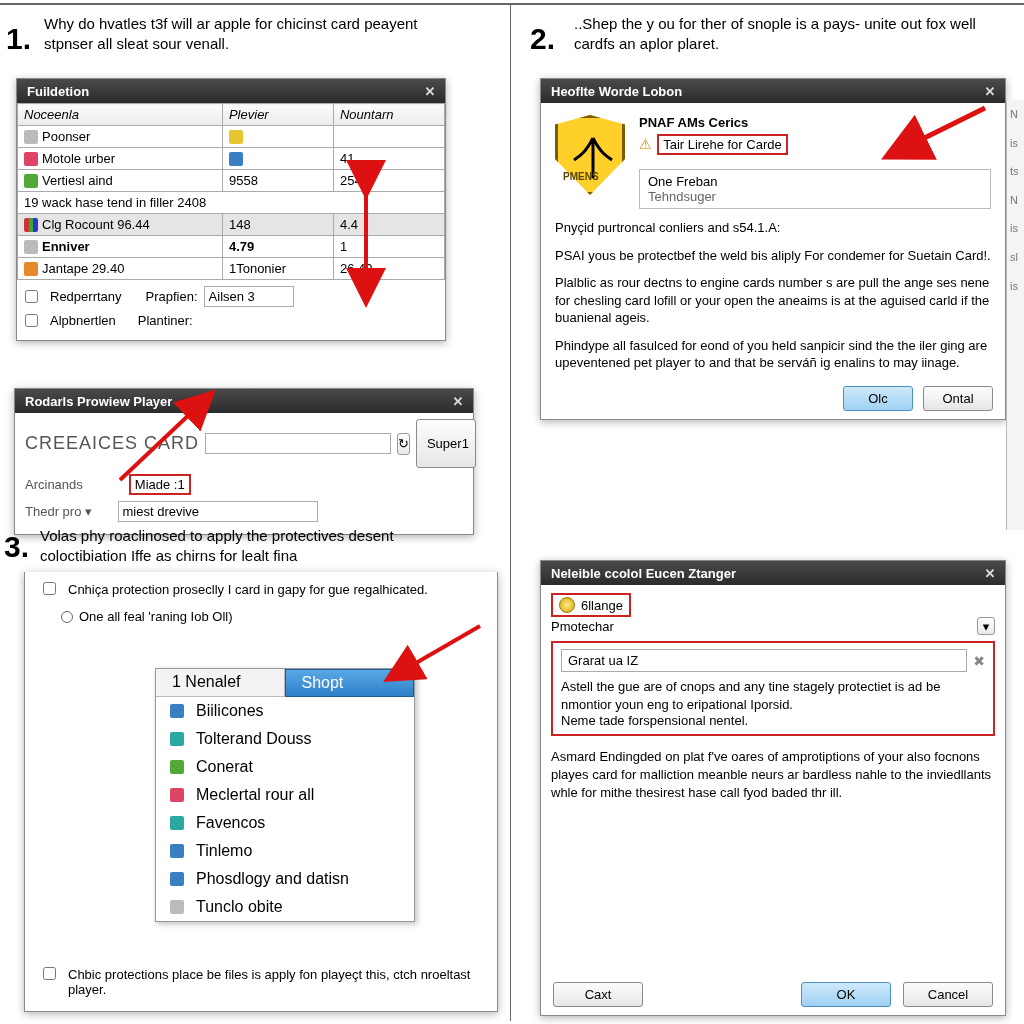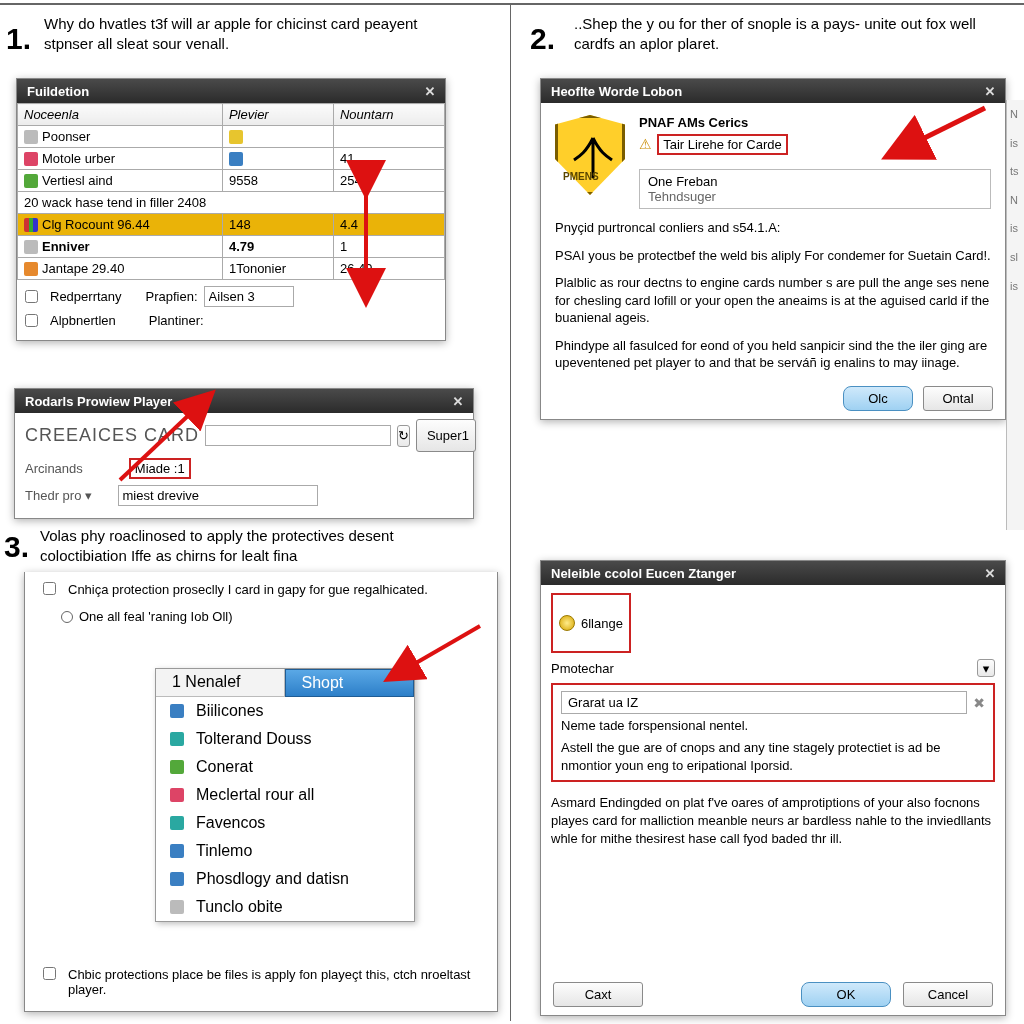--- a/index.html
+++ b/index.html
@@ -44,36 +44,35 @@
     border-radius: 3px;
     padding: 4px 12px;
     font-size: 13px;
     cursor: pointer;
     min-width: 70px;
     text-align:center;
   }
   .btn.primary {
     background: linear-gradient(#cfe9fb,#9fd1f2);
     border-color:#4a90c2;
-    border-radius:8px;
-  }
-  .btn.sm { padding: 8px 10px; min-width: 60px; }
+  }
+  .btn.sm { padding: 16px 10px; min-width: 60px; }
 
   
   .tbl { border-collapse: collapse; width: 100%; }
   .tbl th, .tbl td {
     border: 1px solid #aaa;
     padding: 2px 6px;
     height: 22px;
     text-align: left;
     font-size: 13px;
     background:#fff;
   }
   .tbl th { background: linear-gradient(#fbfbfb,#ececec); font-weight:normal;font-style:italic; }
-  .tbl .sel td { background:#eab308; }
+  .tbl .sel td { background:#e5e5e5; }
   .mini-icon {
     display:inline-block; width:14px; height:14px; vertical-align:middle; margin-right:4px; border-radius:2px;
   }
   .mi-grey{background:#bbb;} .mi-green{background:#53a83a;} .mi-pink{background:#d46;}
   .mi-blue{background:#3a7fc2;} .mi-teal{background:#2aa8a1;} .mi-orange{background:#e6892d;} .mi-bar{background:linear-gradient(90deg,#c33 33%,#3a3 33% 66%,#33c 66%);}
   .mi-yellow{background:#e7c52e;}
 
   
   .pv-body{padding:6px 10px;}
   .pv-title{font-size:18px; text-align:center; letter-spacing:1px; color:#555; margin:4px 0 6px;}
@@ -157,21 +156,21 @@
       <td><span class="mini-icon mi-pink"></span><span>Motole urber</span></td>
       <td><span class="mini-icon mi-blue"></span></td>
       <td>41</td>
     </tr>
     <tr>
       <td><span class="mini-icon mi-green"></span><span>Vertiesl aind</span></td>
       <td>9558</td>
       <td>2544</td>
     </tr>
     <tr>
-          <td colspan="3">20 wack hase tend in filler 2408</td>
+          <td colspan="3">19 wack hase tend in filler 2408</td>
         </tr>
     <tr class="sel">
       <td><span class="mini-icon mi-bar"></span><span>Clg Rocount   96.44</span></td>
       <td>148</td>
       <td>4.4</td>
     </tr>
     <tr>
       <td><span class="mini-icon mi-grey"></span><b>Enniver</b></td>
       <td><b>4.79</b></td>
       <td>1</td>
@@ -186,21 +185,21 @@
   <div style="padding:6px 8px;">
     <div class="pv-row">
       <input type="checkbox" class="chk" style="">
       <span>Redperrtany</span>
       <span style="margin-left:18px;">Prapfien:</span>
       <input class="pv-input" style="width: 90px;" value="Ailsen 3">
     </div>
     <div class="pv-row">
       <input type="checkbox" class="chk" style="">
       <span>Alpbnertlen</span>
-      <span style="margin-left:27px;">Plantiner:</span>
+      <span style="margin-left:16px;">Plantiner:</span>
     </div>
   </div>
 </div>
 
 <div class="dialog" style="left:14px; top:388px; width:460px;">
   <div class="titlebar">
     <span>Rodarls Prowiew Player</span>
     <span class="close-x">✕</span>
   </div>
   <div class="pv-body">
@@ -374,35 +373,35 @@
     <div class="t">sl</div>
     <div class="t">is</div>
 </div>
 
 <div class="dialog" style="left:540px; top:560px; width:466px; height:456px;">
   <div class="titlebar">
     <span>Neleible ccolol Eucen Ztanger</span>
     <span class="close-x">✕</span>
   </div>
   <div class="z-body">
-    <div class="redbox" style="border-width:2px; padding:20px 6px; display:inline-flex; align-items:center; gap:6px;">
+    <div class="redbox" style="border-width:2px; padding:2px 6px; display:inline-flex; align-items:center; gap:6px;">
       <span class="z-icon"></span>
       <span>6llange</span>
     </div>
-    <div class="z-row" style="margin-top:6px;">
+    <div class="z-row" style="">
       <span style="flex:1;">Pmotechar</span>
       <span class="z-exp">▾</span>
     </div>
     <div class="redbox" style="padding:6px 8px; display:block; margin-top:4px;">
       <div class="z-row" style="margin-bottom:4px;">
         <input class="z-input" value="Grarat ua IZ" style="">
         <span class="z-x">✖</span>
       </div>
+      <div style="margin-top:6px;line-height:1.35;">Astell the gue are of cnops and any tine stagely protectiet is ad be nmontior youn eng to eripational Iporsid.</div>
       <div>Neme tade forspensional nentel.</div>
-      <div style="margin-top:6px;line-height:1.35;">Astell the gue are of cnops and any tine stagely protectiet is ad be nmontior youn eng to eripational Iporsid.</div>
     </div>
     <div style="margin-top:12px;line-height:1.4;">Asmard Endingded on plat f've oares of amprotiptions of your also focnons playes card for malliction meanble neurs ar bardless nahle to the inviedllants whle for mithe thesirest hase call fyod baded thr ill.</div>
   </div>
   <div class="dlg-footer" style="position:absolute;left:0;right:0;bottom:0;justify-content:space-between;">
     <button class="btn" style="min-width:90px;">Caxt</button>
     <div style="display:flex;gap:12px;">
       <button class="btn primary" style="min-width:90px;">OK</button>
       <button class="btn" style="min-width:90px;">Cancel</button>
     </div>
   </div>

